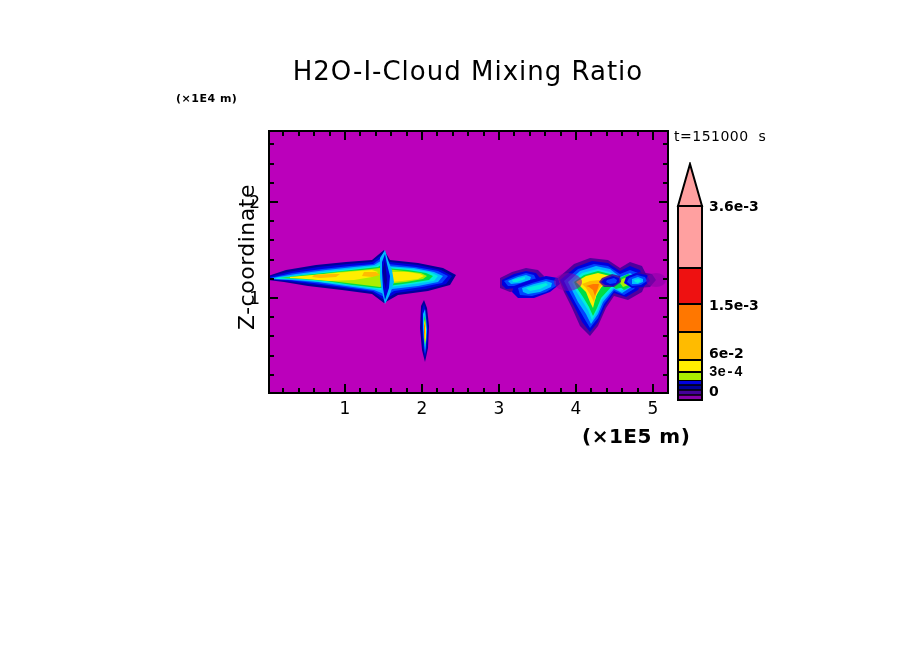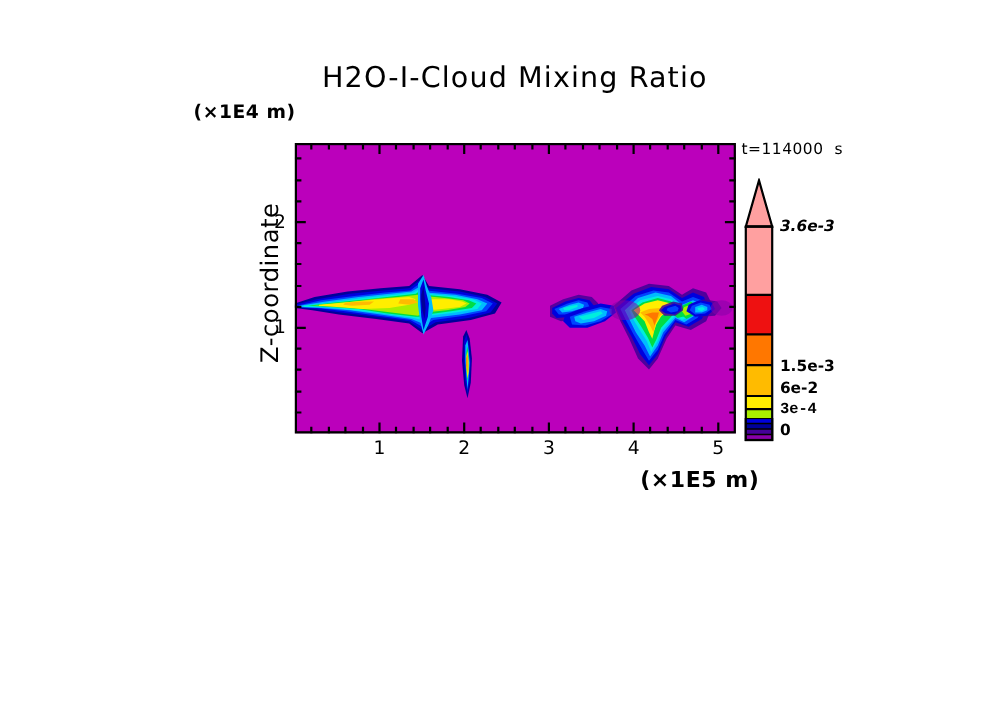--- a/index.html
+++ b/index.html
@@ -29,21 +29,21 @@
   }
   #title {
     left: 0; top: 56px;
     width: 904px;
     text-align: center;
     font-size: 26px;
     letter-spacing: 1px;
   }
   #ylabel-units {
     left: 160px; top: 92px;
-    font-size: 17px;
+    font-size: 11px;
     font-weight: bold;
   }
   #xlabel-units {
     left: 566px; top: 424px;
     font-size: 20px;
     font-weight: bold;
   }
   #xlabel {
     left: 252px; top: 448px;
     width: 400px;
@@ -80,21 +80,21 @@
 </style>
 </head>
 <body>
 
 <div id="root">
 
   <div class="txt" id="title">H2O-I-Cloud Mixing Ratio</div>
 
   <div class="txt" id="ylabel-units">(×1E4 m)</div>
 
-  <div class="txt" id="timestamp">t=114000  s</div>
+  <div class="txt" id="timestamp">t=151000  s</div>
 
   <div class="txt" id="ylabel">Z-coordinate</div>
 
 
   <div class="txt" id="xlabel-units">(×1E5 m)</div>
 
   <svg id="plotsvg" width="401" height="264" viewBox="0 0 401 264">
     <defs>
       <clipPath id="plotclip">
           <rect x="0" y="0" width="401" height="264"></rect>
@@ -347,19 +347,19 @@
     <rect x="2" y="10" width="24" height="5" fill="#440099"></rect>
     <rect x="2" y="15" width="24" height="5" fill="#8800aa"></rect>
     <g stroke="#000000" stroke-width="1.5">
       <line x1="2" y1="5" x2="26" y2="5"></line>
       <line x1="2" y1="10" x2="26" y2="10"></line>
       <line x1="2" y1="15" x2="26" y2="15"></line>
     </g>
     <rect x="2" y="0" width="24" height="20" fill="none" stroke="#000000" stroke-width="2"></rect>
   </svg>
 
-  <div class="cbtick" style="left:693px; top:198px;font-style:italic;">3.6e-3</div>
-  <div class="cbtick" style="left:693px; top:297px;margin-top:28px;">1.5e-3</div>
+  <div class="cbtick" style="left:693px; top:198px;">3.6e-3</div>
+  <div class="cbtick" style="left:693px; top:297px;">1.5e-3</div>
   <div class="cbtick" style="left:693px; top:345px;">6e-2</div>
   <div class="cbtick" style="left:693px; top:364px;font-family:Liberation Mono, monospace;">3e-4</div>
   <div class="cbtick" style="left:693px; top:383px;">0</div>
 
 </div>
 
 </body></html>

